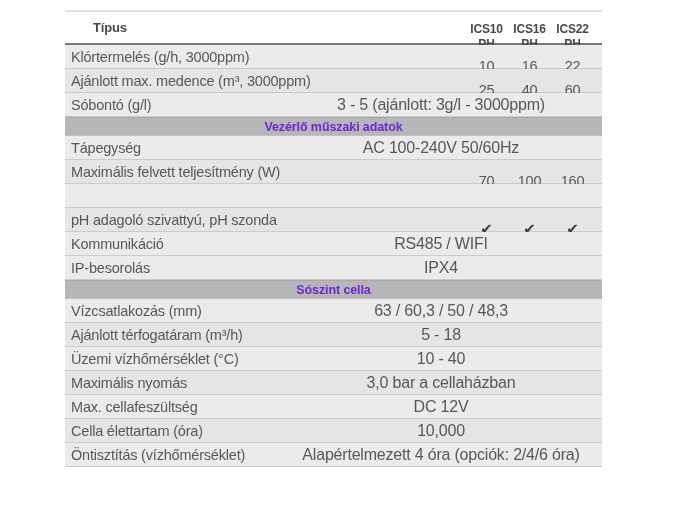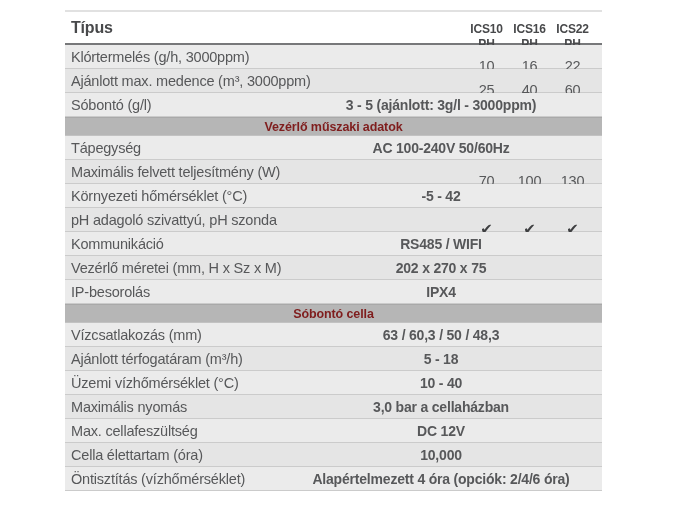--- a/index.html
+++ b/index.html
@@ -18,42 +18,42 @@
     border-bottom:1px solid #cbcbcb;
   }
   .row.gray { background:var(--row_alt_bg,#ebebeb); }
   .header-row { height:33px; border-bottom:2px solid #77787a; background:#fff; }
   .lbl {
     position:absolute; left:6px; top:0; bottom:0;
     display:flex; align-items:center;
     font-size:14.5px; white-space:nowrap; letter-spacing:-0.2px;
   }
   .header-row .lbl {
-    font-weight:bold; font-size:16px; color:var(--heading_text,#48494b);
+    font-weight:bold; font-size:13px; color:var(--heading_text,#48494b);margin-left:22px;
   }
   .mcol {
     position:absolute; top:18px; bottom:0; width:43px;
     display:flex; align-items:center; justify-content:center;
     font-size:14.5px; letter-spacing:-0.2px;
   }
   .m0 { left:400px; } .m1 { left:443px; } .m2 { left:486px; }
   .header-row .mcol {
     font-weight:bold; font-size:12px; line-height:1.25;
     text-align:center; white-space:pre-line; color:var(--heading_text,#48494b);
   }
   .merged {
     position:absolute; left:215px; right:0; top:0; bottom:0;
     display:flex; align-items:center; justify-content:center;
-    font-size:14px; white-space:nowrap; letter-spacing:-0.2px;font-weight:bold;
+    font-size:16px; white-space:nowrap; letter-spacing:-0.2px;
   }
   .section-bar {
     height:19px; background:var(--section_bar_bg,#b6b6b6);
     border-top:1px solid #a9a9a9; border-bottom:1px solid #c2c2c2;
     display:flex; align-items:center; justify-content:center;
-    font-size:12.5px; font-weight:bold; color:#7f1d1d; letter-spacing:-0.1px;
+    font-size:12.5px; font-weight:bold; color:#6d28d9; letter-spacing:-0.1px;
   }
   .check { font-size:15px; font-weight:bold; color:#3e3f41; }
 </style>
 </head>
 <body>
 
 <div class="spec-table">
 
   <div class="row header-row">
     <span class="lbl">Típus</span>
@@ -86,47 +86,41 @@
     <span>Vezérlő műszaki adatok</span>
   </div>
   <div class="row gray">
     <span class="lbl">Tápegység</span>
     <span class="merged">AC 100-240V 50/60Hz</span>
   </div>
   <div class="row">
     <span class="lbl">Maximális felvett teljesítmény (W)</span>
     <span class="mcol m0">70</span>
     <span class="mcol m1">100</span>
-    <span class="mcol m2">130</span>
+    <span class="mcol m2">160</span>
   </div>
   <div class="row gray">
-    <span class="lbl">Környezeti hőmérséklet (°C)</span>
-    <span class="merged">-5 - 42</span>
   </div>
   <div class="row">
     <span class="lbl">pH adagoló szivattyú, pH szonda</span>
     <span class="mcol m0 check">✔</span>
     <span class="mcol m1 check">✔</span>
     <span class="mcol m2 check">✔</span>
   </div>
   <div class="row gray">
     <span class="lbl">Kommunikáció</span>
     <span class="merged">RS485 / WIFI</span>
   </div>
-  <div class="row">
-    <span class="lbl">Vezérlő méretei (mm, H x Sz x M)</span>
-    <span class="merged">202 x 270 x 75</span>
-  </div>
   <div class="row gray">
     <span class="lbl">IP-besorolás</span>
     <span class="merged">IPX4</span>
   </div>
 
   <div class="section-bar">
-    <span>Sóbontó cella</span>
+    <span>Sószint cella</span>
   </div>
   <div class="row gray">
     <span class="lbl">Vízcsatlakozás (mm)</span>
     <span class="merged">63 / 60,3 / 50 / 48,3</span>
   </div>
   <div class="row">
     <span class="lbl">Ajánlott térfogatáram (m³/h)</span>
     <span class="merged">5 - 18</span>
   </div>
   <div class="row gray">

